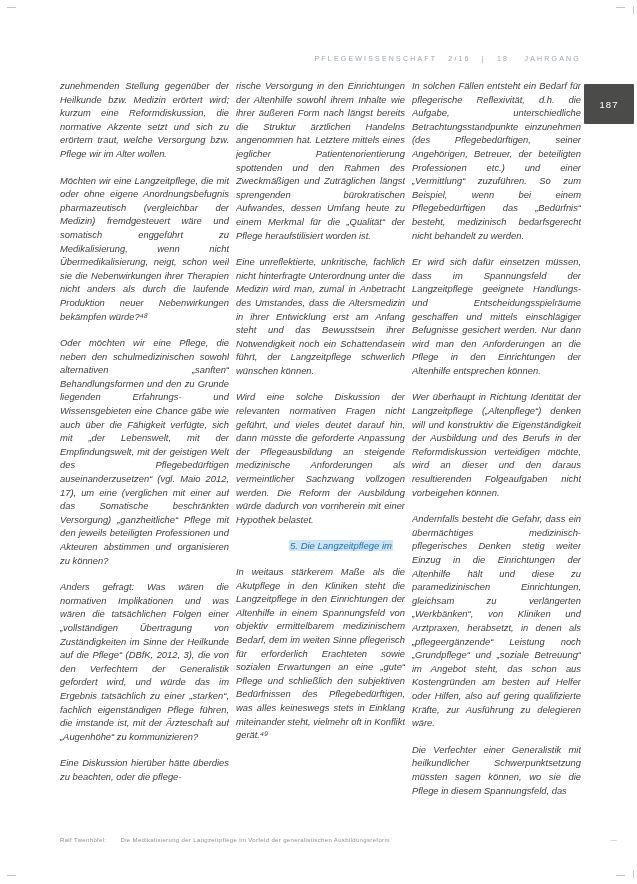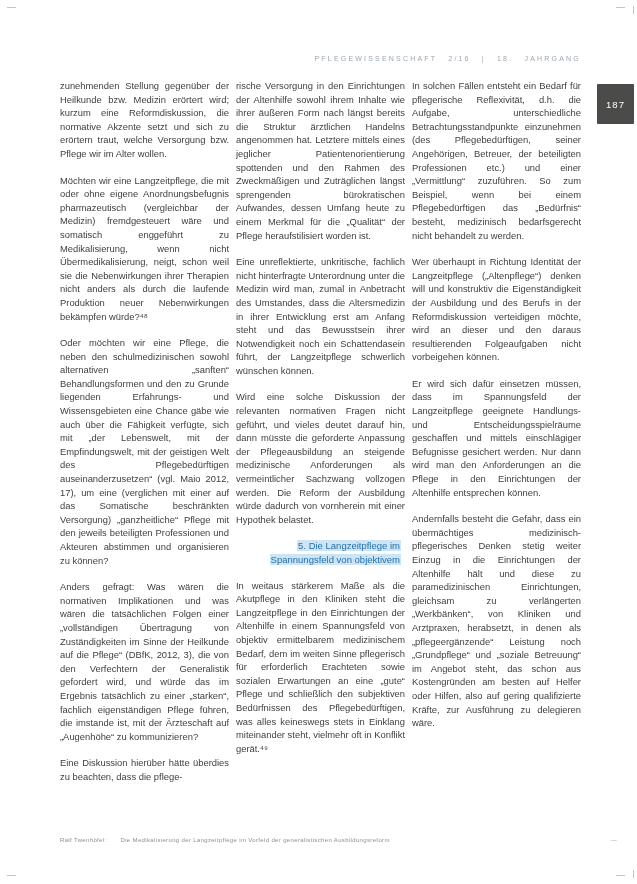--- a/index.html
+++ b/index.html
@@ -23,41 +23,41 @@
 
   
   .header {
     position:absolute; left:60px; top:55px; width:521px;
     text-align:right; font-size:7px; letter-spacing:2.2px; word-spacing:7px;
     color:#9aa6b0; text-transform:uppercase; white-space:nowrap;
   }
 
   
   .page-badge {
-    position:absolute; top:84px; right:3px; width:37px; height:40px;
+    position:absolute; top:84px; right:3px; width:50px; height:40px;
     background:#4b4b49; color:#ffffff;
     display:flex; align-items:center; justify-content:center;
     font-size:9.5px; letter-spacing:1px; border-radius:1px;
   }
 
   
   .columns {
     position:absolute; left:60px; top:79px; width:521px; height:762px;
     display:flex; gap:7px;
   }
-  .col { flex:1 1 0; overflow:hidden; height:762px; }
+  .col { flex:1 1 0; overflow:hidden; height:762px;font-style:italic; }
   .col p {
     margin:0 0 13px 0;
     font-size:9.4px; line-height:13.6px; color:#3e3e3e;
     text-align:justify; text-align-last:left;
     hyphens:auto; -webkit-hyphens:auto;
   }
 
   
-  .heading { margin:1px 4px 12px 0; text-align:right; }
+  .heading { margin:1px 12px 12px 0; text-align:right; }
   .heading .hl-line { font-size:9.5px; line-height:13.6px; }
   .heading .hl-line span {
     background:#cde4f4; color:#2373ad; padding:0 1px;
   }
 
   
   .footer {
     position:absolute; left:60px; top:837px; width:557px;
     font-size:6px; letter-spacing:0.35px; color:#8f8f8f;
     display:flex; align-items:baseline; white-space:nowrap; overflow:hidden;
@@ -81,39 +81,39 @@
 
   <div class="page-badge">187</div>
 
   <main class="columns">
 
     <section class="col">
       <p>zunehmenden Stellung gegenüber der Heilkunde bzw. Medizin erörtert wird; kurzum eine Reformdiskussion, die normative Akzente setzt und sich zu erörtern traut, welche Versorgung bzw. Pflege wir im Alter wollen.</p>
       <p>Möchten wir eine Langzeitpflege, die mit oder ohne eigene Anordnungsbefugnis pharmazeutisch (vergleichbar der Medizin) fremdgesteuert wäre und somatisch enggeführt zu Medikalisierung, wenn nicht Übermedikalisierung, neigt, schon weil sie die Nebenwirkungen ihrer Therapien nicht anders als durch die laufende Produktion neuer Nebenwirkungen bekämpfen würde?⁴⁸</p>
       <p>Oder möchten wir eine Pflege, die neben den schulmedizinischen sowohl alternativen „sanften“ Behandlungsformen und den zu Grunde liegenden Erfahrungs- und Wissensgebieten eine Chance gäbe wie auch über die Fähigkeit verfügte, sich mit „der Lebenswelt, mit der Empfindungswelt, mit der geistigen Welt des Pflegebedürftigen auseinanderzusetzen“ (vgl. Maio 2012, 17), um eine (verglichen mit einer auf das Somatische beschränkten Versorgung) „ganzheitliche“ Pflege mit den jeweils beteiligten Professionen und Akteuren abstimmen und organisieren zu können?</p>
       <p>Anders gefragt: Was wären die normativen Implikationen und was wären die tatsächlichen Folgen einer „vollständigen Übertragung von Zuständigkeiten im Sinne der Heilkunde auf die Pflege“ (DBfK, 2012, 3), die von den Verfechtern der Generalistik gefordert wird, und würde das im Ergebnis tatsächlich zu einer „starken“, fachlich eigenständigen Pflege führen, die imstande ist, mit der Ärzteschaft auf „Augenhöhe“ zu kommunizieren?</p>
-      <p>Eine Diskussion hierüber hätte überdies zu beachten, dass die pflege-</p>
+      <p>Eine Diskussion hierüber hätte überdies zu beachten, oder die pflege-</p>
     </section>
 
     <section class="col">
       <p>rische Versorgung in den Einrichtungen der Altenhilfe sowohl ihrem Inhalte wie ihrer äußeren Form nach längst bereits die Struktur ärztlichen Handelns angenommen hat. Letztere mittels eines jeglicher Patientenorientierung spottenden und den Rahmen des Zweckmäßigen und Zuträglichen längst sprengenden bürokratischen Aufwandes, dessen Umfang heute zu einem Merkmal für die „Qualität“ der Pflege heraufstilisiert worden ist.</p>
       <p>Eine unreflektierte, unkritische, fachlich nicht hinterfragte Unterordnung unter die Medizin wird man, zumal in Anbetracht des Umstandes, dass die Altersmedizin in ihrer Entwicklung erst am Anfang steht und das Bewusstsein ihrer Notwendigkeit noch ein Schattendasein führt, der Langzeitpflege schwerlich wünschen können.</p>
       <p>Wird eine solche Diskussion der relevanten normativen Fragen nicht geführt, und vieles deutet darauf hin, dann müsste die geforderte Anpassung der Pflegeausbildung an steigende medizinische Anforderungen als vermeintlicher Sachzwang vollzogen werden. Die Reform der Ausbildung würde dadurch von vornherein mit einer Hypothek belastet.</p>
       <div class="heading">
         <div class="hl-line"><span>5. Die Langzeitpflege im</span></div>
-        <div class="hl-line"><span>Spannungsfeld von objektivem</span></div>
       </div>
       <p>In weitaus stärkerem Maße als die Akutpflege in den Kliniken steht die Langzeitpflege in den Einrichtungen der Altenhilfe in einem Spannungsfeld von objektiv ermittelbarem medizinischem Bedarf, dem im weiten Sinne pflegerisch für erforderlich Erachteten sowie sozialen Erwartungen an eine „gute“ Pflege und schließlich den subjektiven Bedürfnissen des Pflegebedürftigen, was alles keineswegs stets in Einklang miteinander steht, vielmehr oft in Konflikt gerät.⁴⁹</p>
     </section>
 
     <section class="col">
       <p>In solchen Fällen entsteht ein Bedarf für pflegerische Reflexivität, d.h. die Aufgabe, unterschiedliche Betrachtungsstandpunkte einzunehmen (des Pflegebedürftigen, seiner Angehörigen, Betreuer, der beteiligten Professionen etc.) und einer „Vermittlung“ zuzuführen. So zum Beispiel, wenn bei einem Pflegebedürftigen das „Bedürfnis“ besteht, medizinisch bedarfsgerecht nicht behandelt zu werden.</p>
+      <p>Er wird sich dafür einsetzen müssen, dass im Spannungsfeld der Langzeitpflege geeignete Handlungs- und Entscheidungsspielräume geschaffen und mittels einschlägiger Befugnisse gesichert werden. Nur dann wird man den Anforderungen an die Pflege in den Einrichtungen der Altenhilfe entsprechen können.</p>
       <p>Wer überhaupt in Richtung Identität der Langzeitpflege („Altenpflege“) denken will und konstruktiv die Eigenständigkeit der Ausbildung und des Berufs in der Reformdiskussion verteidigen möchte, wird an dieser und den daraus resultierenden Folgeaufgaben nicht vorbeigehen können.</p>
-      <p>Er wird sich dafür einsetzen müssen, dass im Spannungsfeld der Langzeitpflege geeignete Handlungs- und Entscheidungsspielräume geschaffen und mittels einschlägiger Befugnisse gesichert werden. Nur dann wird man den Anforderungen an die Pflege in den Einrichtungen der Altenhilfe entsprechen können.</p>
       <p>Andernfalls besteht die Gefahr, dass ein übermächtiges medizinisch-pflegerisches Denken stetig weiter Einzug in die Einrichtungen der Altenhilfe hält und diese zu paramedizinischen Einrichtungen, gleichsam zu verlängerten „Werkbänken“, von Kliniken und Arztpraxen, herabsetzt, in denen als „pflegeergänzende“ Leistung noch „Grundpflege“ und „soziale Betreuung“ im Angebot steht, das schon aus Kostengründen am besten auf Helfer oder Hilfen, also auf gering qualifizierte Kräfte, zur Ausführung zu delegieren wäre.</p>
+      <p>Die Verfechter einer Generalistik mit heilkundlicher Schwerpunktsetzung müssten sagen können, wo sie die Pflege in diesem Spannungsfeld, das</p>
     </section>
 
   </main>
 
   <div class="footer">
     <span class="author">Ralf Twenhöfel:</span>
     <span class="title">Die Medikalisierung der Langzeitpflege im Vorfeld der generalistischen Ausbildungsreform</span>
     <span class="dash">—</span>
   </div>
 

